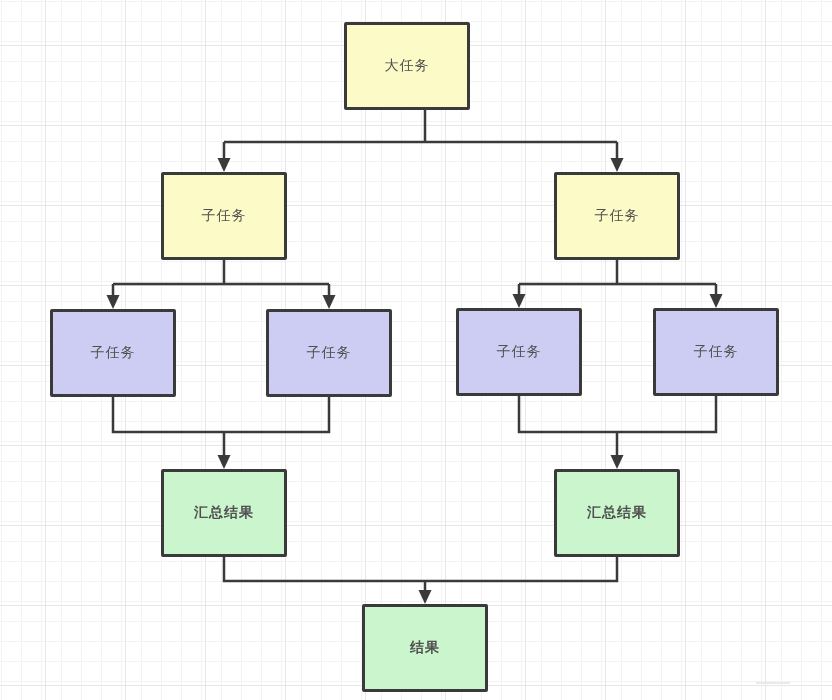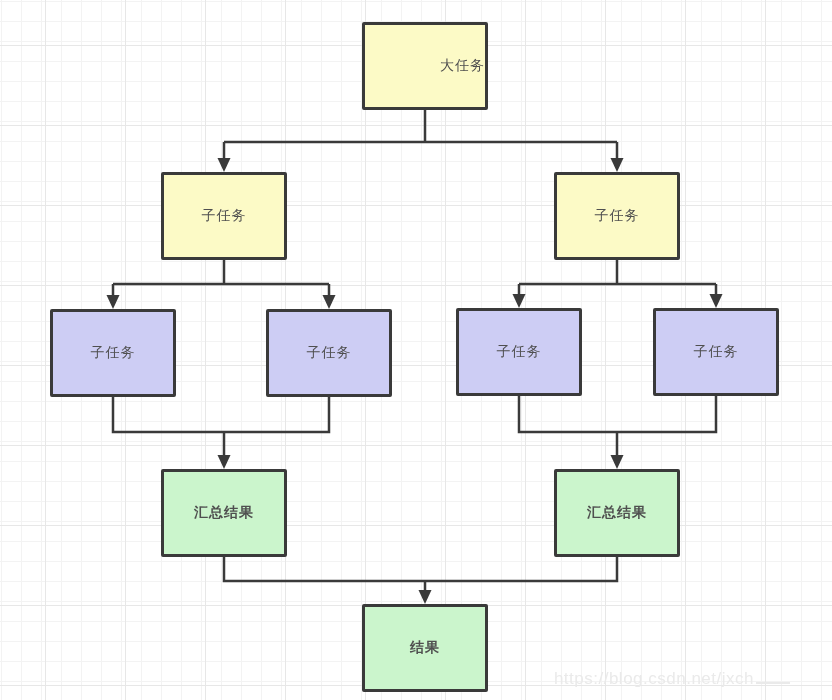--- a/index.html
+++ b/index.html
@@ -46,21 +46,21 @@
     align-items: center;
     justify-content: center;
     font-size: 14px;
     color: #4f4f4f;
     letter-spacing: 1px;
   }
   .fill-yellow { background: #fcfac6; }
   .fill-purple { background: #cdcdf4; }
   .fill-green  { background: #cbf5cc; font-weight: bold; }
 
-  .n-big      { left: 362px; top: 22px; justify-content: flex-end;  }
+  .n-big      { left: 344px; top: 22px;  }
   .n-sub-l    { left: 161px; top: 172px; }
   .n-sub-r    { left: 554px; top: 172px; }
   .n-leaf-ll  { left: 50px;  top: 309px; }
   .n-leaf-lr  { left: 266px; top: 309px; }
   .n-leaf-rl  { left: 456px; top: 308px; }
   .n-leaf-rr  { left: 653px; top: 308px; }
   .n-merge-l  { left: 161px; top: 469px; }
   .n-merge-r  { left: 554px; top: 469px; }
   .n-result   { left: 362px; top: 604px; text-align: center; }
 
@@ -143,16 +143,16 @@
 
   <div class="node fill-green n-merge-r">
     <span>汇总结果</span>
   </div>
 
   <div class="node fill-green n-result">
     <span>结果</span>
   </div>
 
   <div class="watermark">
-    <span>https://blog.csdn.net/jxch</span><span class="watermark-underline"></span>
+    <span class="watermark-underline"></span>
   </div>
 
 </div>
 
 </body></html>

